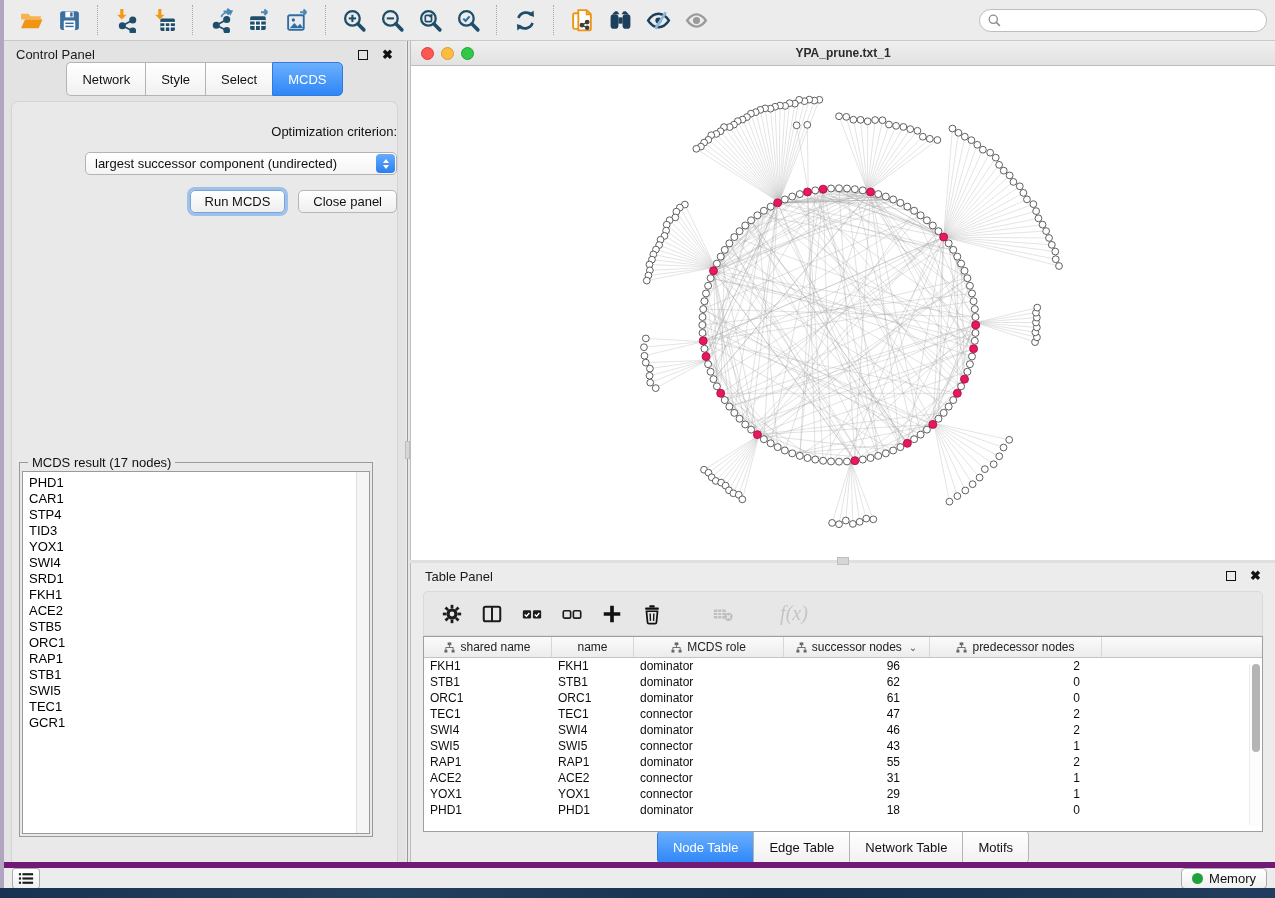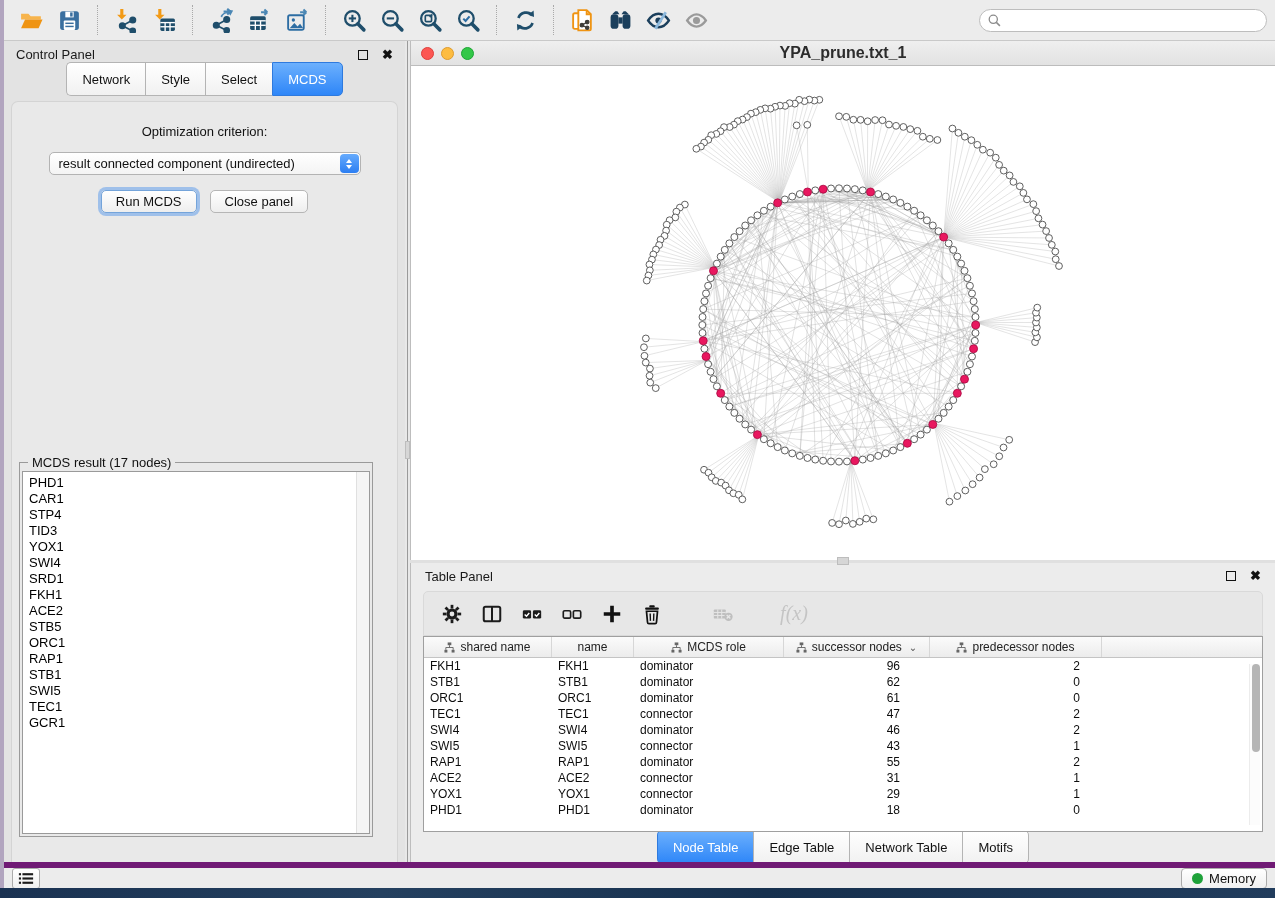--- a/index.html
+++ b/index.html
@@ -26,21 +26,21 @@
   .cp-title { font-size:13px; color:#1a1a1a; }
   .win-icons { margin-left:auto; display:flex; align-items:center; gap:14px; }
   .float-glyph { width:10px; height:10px; border:1.6px solid #111; display:inline-block; }
   .close-glyph { font-size:13px; font-weight:bold; color:#111; line-height:10px; }
   .cp-tabs { height:28px; display:flex; justify-content:center; align-items:flex-end; }
   .seg-tab { height:23px; padding:16px 15px; background:linear-gradient(#ffffff,#f1f1f1); border:1px solid #b4b4b4; border-right:none; font-size:13px; color:#111; display:flex; align-items:center; cursor:pointer; }
   .seg-tab:first-child { border-radius:5px 0 0 5px; }
   .seg-tab:last-child { border-right:1px solid #b4b4b4; border-radius:0 5px 5px 0; }
   .seg-tab.selected { background:linear-gradient(#6cb0fd,#2e86f8); border-color:#2e7ade; color:#fff; }
   .cp-body { flex:1; margin:5px 7px 0 7px; background:#e9e9e9; border:1px solid #d4d4d4; border-bottom:none; border-radius:7px 7px 0 0; display:flex; flex-direction:column; min-height:0; }
-  .cp-top { height:360px; flex:none; display:flex; flex-direction:column; align-items:center; padding-top:22px; }
+  .cp-top { height:360px; flex:none; display:flex; flex-direction:column; align-items:flex-end; padding-top:22px; }
   .opt-label { font-size:13px; color:#111; }
   .select { margin-top:13px; width:312px; height:23px; border:1px solid #b3b3b3; border-radius:5px; background:linear-gradient(#ffffff,#f4f4f4); display:flex; align-items:center; padding-left:9px; font-size:13px; color:#111; cursor:pointer; }
   .select .sel-text { flex:1; }
   .stepper { width:19px; height:19px; margin-right:1px; border-radius:4px; background:linear-gradient(#66abfd,#2c7ef2); display:flex; flex-direction:column; align-items:center; justify-content:center; gap:2px; }
   .stepper i { display:block; width:0; height:0; border-left:3.5px solid transparent; border-right:3.5px solid transparent; }
   .stepper .up { border-bottom:4px solid #fff; }
   .stepper .dn { border-top:4px solid #fff; }
   .btn-row { margin-top:15px; display:flex; gap:13px; }
   .btn { height:23px; padding:0 14px; font-size:13px; color:#111; background:linear-gradient(#ffffff,#eeeeee); border:1px solid #b6b6b6; border-radius:5px; cursor:pointer; }
   .btn.focus { box-shadow:0 0 0 3px rgba(110,165,235,.6); border-color:#74a4da; }
@@ -58,21 +58,21 @@
   .h-split .hgrip { position:absolute; left:427px; top:-3px; width:12px; height:8px; background:#d6d6d6; border:1px solid #bdbdbd; }
 
   
   .right-col { flex:1; display:flex; flex-direction:column; min-width:0; }
   .net-window { height:519px; flex:none; display:flex; flex-direction:column; border-left:1px solid #bdbdbd; }
   .net-titlebar { height:25px; flex:none; background:linear-gradient(#efefef,#e2e2e2); border-bottom:1px solid #bcbcbc; position:relative; display:flex; align-items:center; justify-content:center; }
   .tl { position:absolute; top:6px; width:13px; height:13px; border-radius:50%; cursor:pointer; }
   .tl.red { left:10px; background:#fc5753; border:1px solid #df3e3a; }
   .tl.yellow { left:30px; background:#fdbc40; border:1px solid #de9b2d; }
   .tl.green { left:50px; background:#33c748; border:1px solid #1da534; }
-  .net-title { font-size:16px; font-weight:700; color:#2c2c2c; }
+  .net-title { font-size:12px; font-weight:700; color:#2c2c2c; }
   .net-canvas { flex:1; background:#ffffff; position:relative; overflow:hidden; }
   .net-canvas svg { position:absolute; inset:0; width:100%; height:100%; }
 
   
   .table-panel { flex:1; background:#ececec; display:flex; flex-direction:column; border-left:1px solid #bdbdbd; min-height:0; }
   .tp-header { height:26px; flex:none; display:flex; align-items:center; padding:0 14px; }
   .tp-title { font-size:13px; color:#1a1a1a; }
   .tp-toolbar { height:45px; flex:none; margin:2px 12px 0 12px; background:#e7e7e7; border:1px solid #d9d9d9; border-radius:5px 5px 0 0; display:flex; align-items:center; padding:0 10px; gap:4px; }
   .tpb { width:36px; height:36px; border:none; background:transparent; display:flex; align-items:center; justify-content:center; cursor:pointer; }
   .tpb svg { width:22px; height:22px; }
@@ -292,21 +292,21 @@
               <span>Select</span>
             </div>
           <div class="seg-tab selected">
               <span>MCDS</span>
             </div>
         </div>
         <div class="cp-body">
           <div class="cp-top">
             <div class="opt-label">Optimization criterion:</div>
             <div class="select">
-              <span class="sel-text">result connected component (undirected)</span>
+              <span class="sel-text">largest successor component (undirected)</span>
               <span class="stepper">
                   <i class="up"></i>
                   <i class="dn"></i>
                 </span>
             </div>
             <div class="btn-row">
               <button class="btn focus">Run MCDS</button>
               <button class="btn">Close panel</button>
             </div>
           </div>

